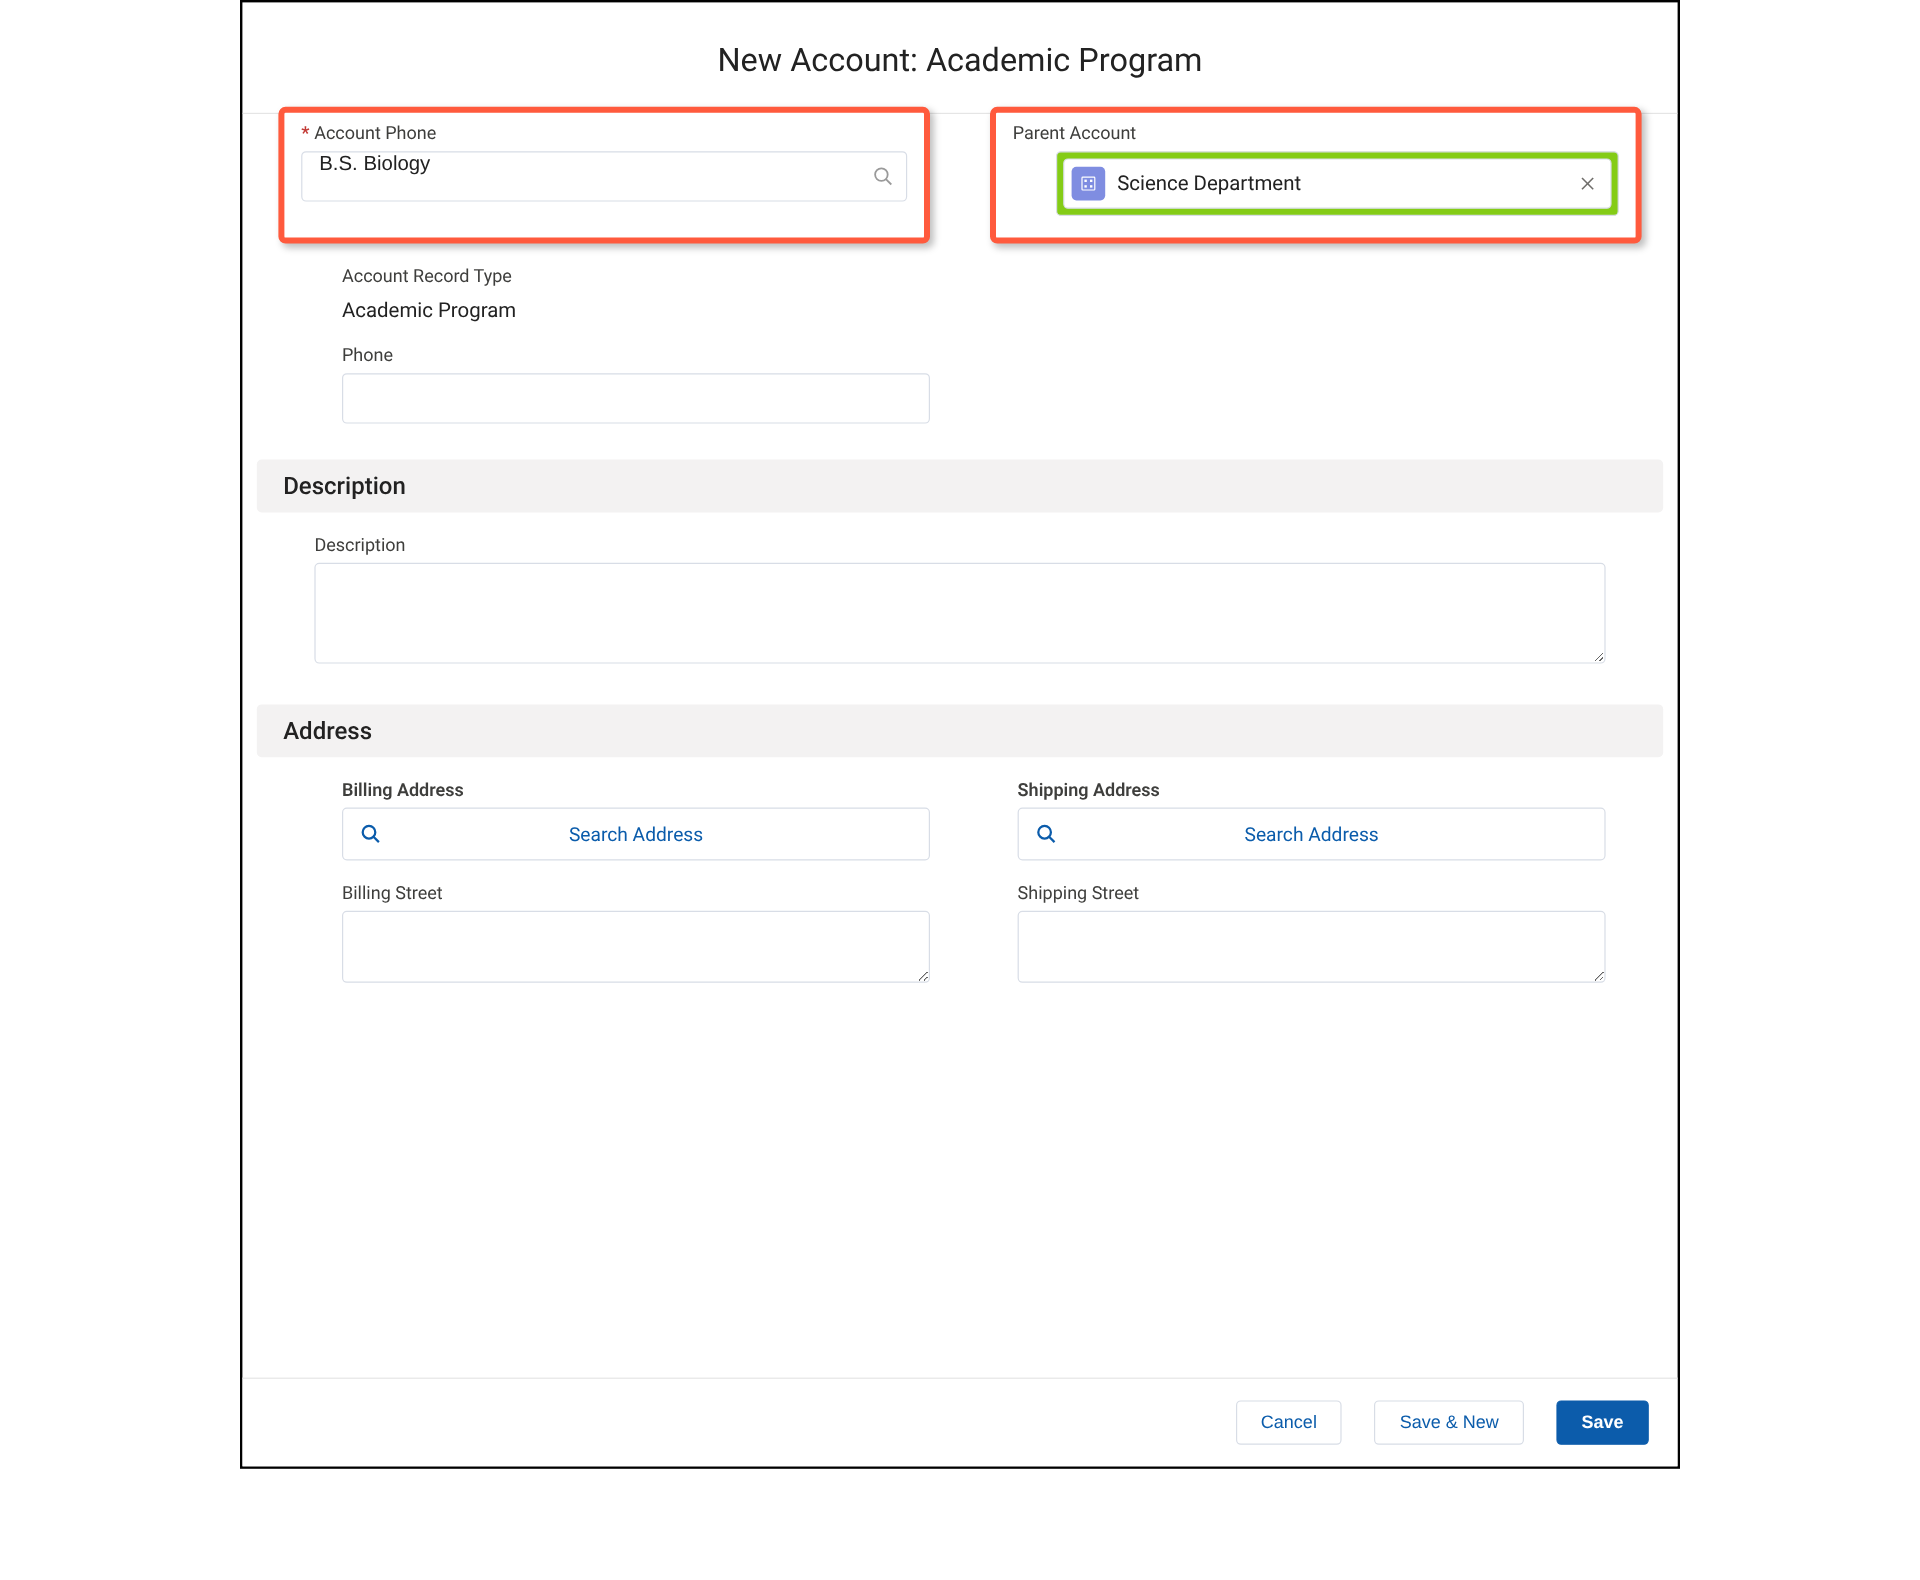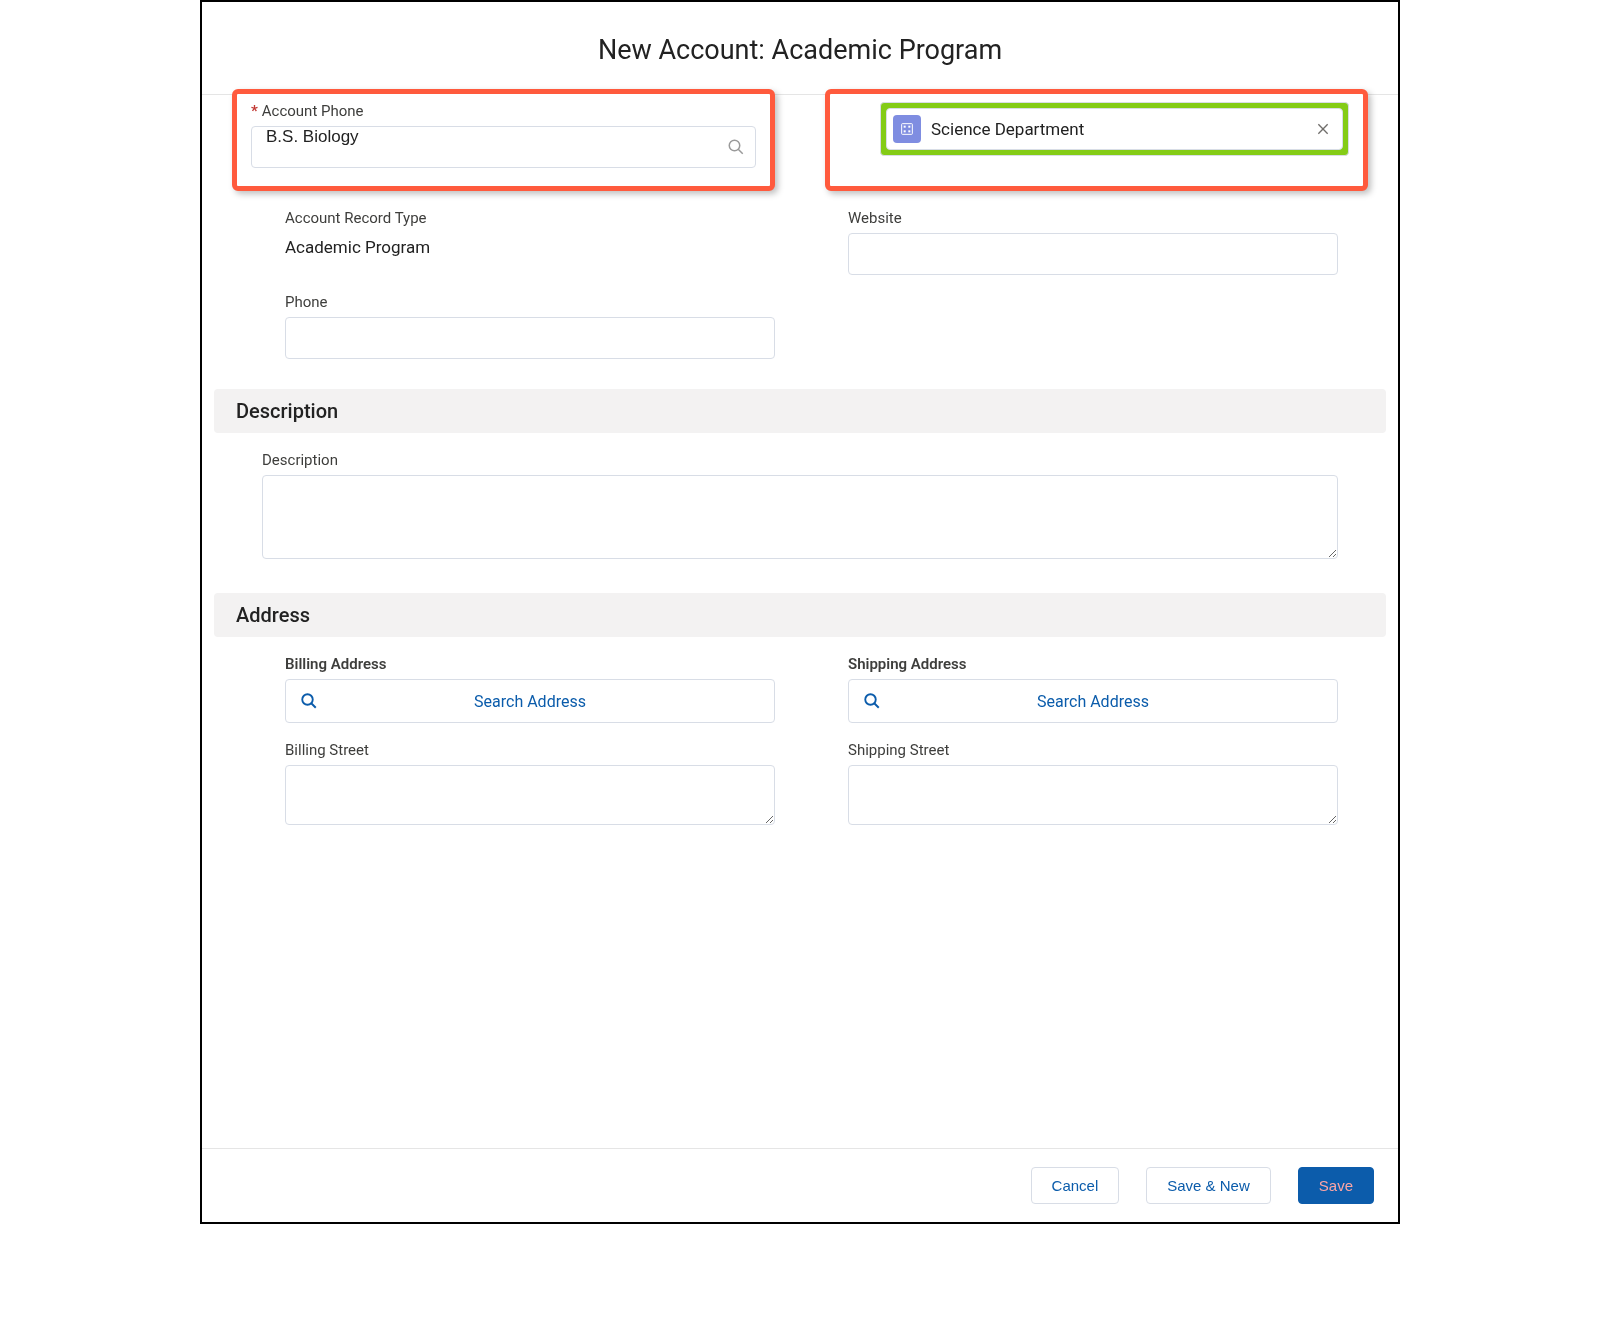--- a/index.html
+++ b/index.html
@@ -212,23 +212,23 @@
   border-radius: 4px;
   padding: 9px 20px;
   font-size: 15px;
   cursor: pointer;
   border: 1px solid #d8dde6;
   background: #fff;
   color: #0b5cab;
 }
 .btn-primary {
   background: #0c5cab;
-  color: #fca5a5;
+  color: #ffffff;
   border-color: #0c5cab;
-  font-weight: 400;
+  font-weight: 700;
 }
 </style>
 </head>
 <body>
 
 <div class="outer">
   <div class="scroll-area">
     <div class="modal-header">
       <h1 class="modal-title">New Account: Academic Program</h1>
     </div>
@@ -244,20 +244,23 @@
         <div class="lookup-input">
           <input type="text" value="B.S. Biology" style="">
           <svg class="search-icon" viewBox="0 0 24 24" fill="none" stroke="currentColor" stroke-width="2">
               <circle cx="10" cy="10" r="7"></circle>
               <line x1="21" y1="21" x2="15" y2="15"></line>
             </svg>
         </div>
       </div>
 
       <div class="highlight-box">
+        <div class="field-label">
+          <span>Parent Account</span>
+        </div>
         <div class="pill-container">
           <div class="pill">
             <div class="pill-icon">
               <svg viewBox="0 0 24 24" width="16" height="16" fill="currentColor">
                   <rect x="4" y="4" width="16" height="16" rx="1" fill="none" stroke="currentColor" stroke-width="1.5"></rect>
                   <rect x="7" y="7" width="3" height="3"></rect>
                   <rect x="14" y="7" width="3" height="3"></rect>
                   <rect x="7" y="14" width="3" height="3"></rect>
                   <rect x="14" y="14" width="3" height="3"></rect>
                 </svg>
@@ -272,24 +275,20 @@
           </div>
         </div>
       </div>
     </div>
 
     <div class="field-row">
       <div class="field-block">
         <div class="field-label">Account Record Type</div>
         <div class="static-value">Academic Program</div>
       </div>
-      <div class="field-block">
-        <div class="field-label">Website</div>
-        <input class="text-input" type="text" value="" style="">
-      </div>
     </div>
 
     <div class="field-row">
       <div class="field-block">
         <div class="field-label">Phone</div>
         <input class="text-input" type="text" value="" style="">
       </div>
       <div></div>
     </div>
 

